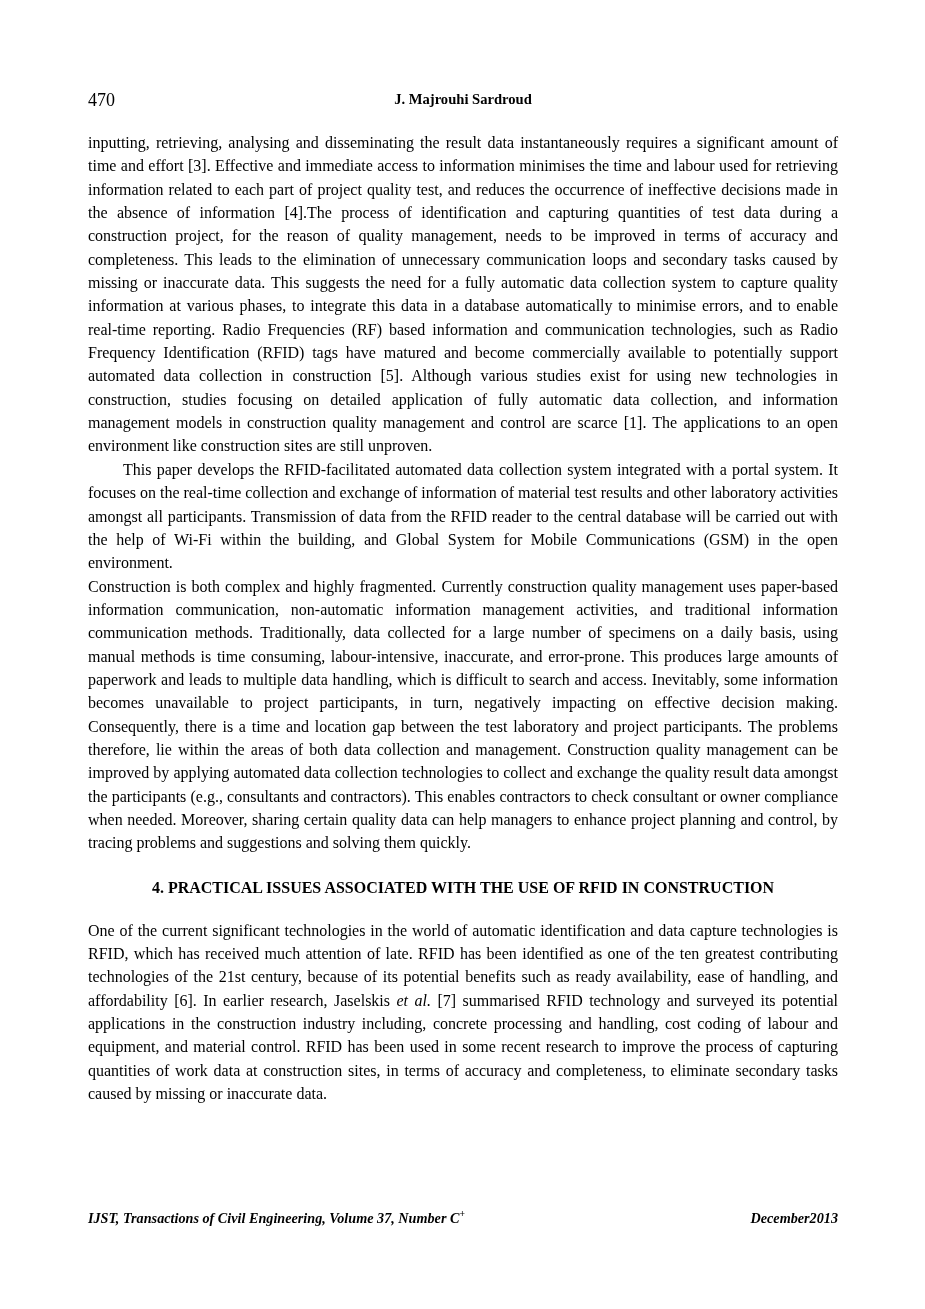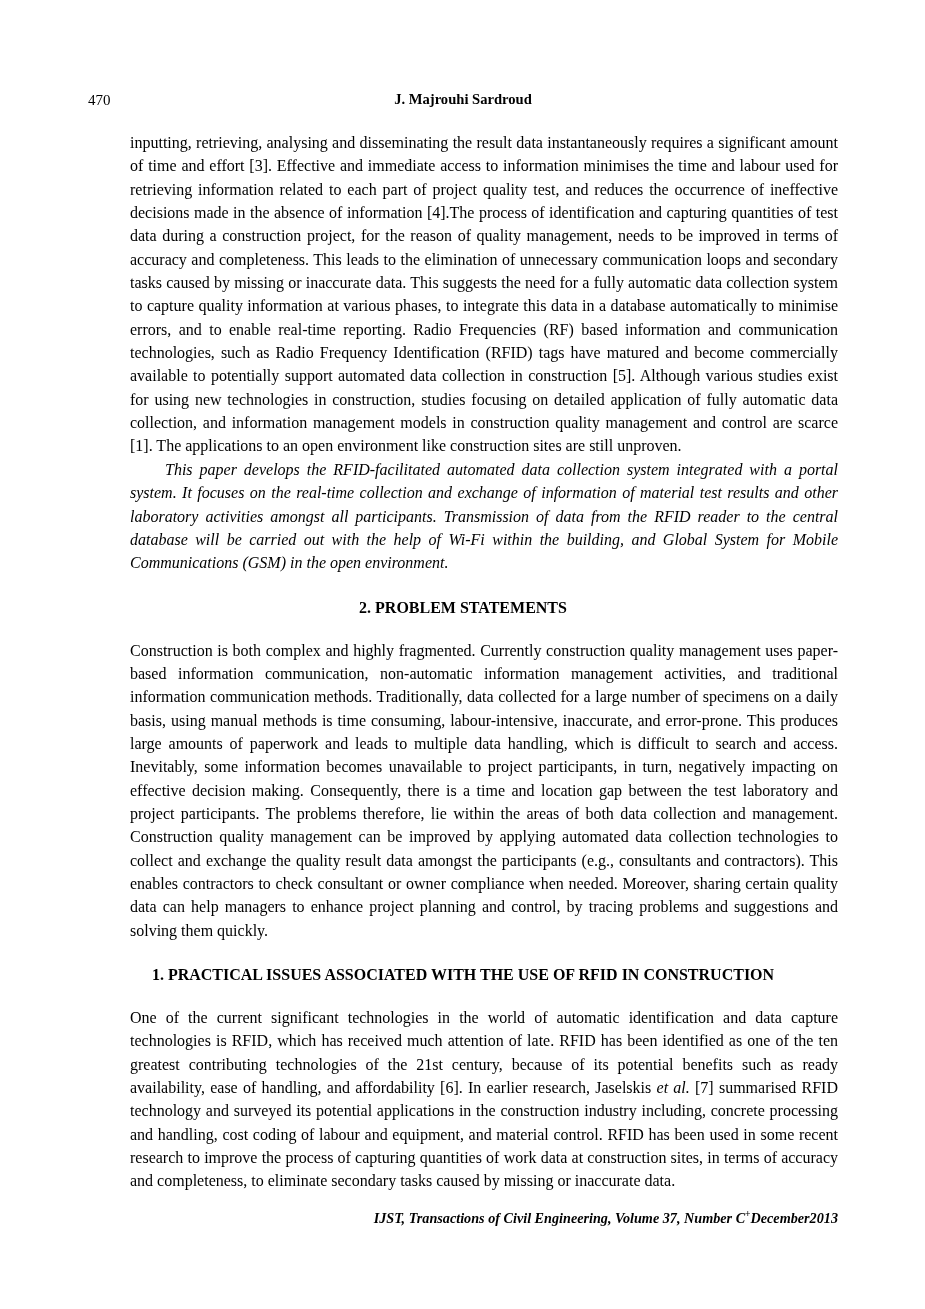--- a/index.html
+++ b/index.html
@@ -24,49 +24,48 @@
     position: relative;
     text-align: center;
     font-size: 14.6px;
     line-height: 17px;
     margin-bottom: 23px;
   }
   .page-number {
     position: absolute;
     left: 0;
     top: 1px;
-    font-size: 15px;
+    font-size: 18px;
     font-style: normal;
     font-weight: normal;
   }
   .running-head {
     font-weight: bold;
   }
   .para {
     font-size: 16px;
     line-height: 23.35px;
     text-align: justify;
-    margin-left: 42px;
   }
-  .para.indent { text-indent: 35px; font-style: italic; }
+  .para.indent { text-indent: 35px; }
   .section-heading {
     font-size: 16px;
     font-weight: bold;
     text-align: center;
     line-height: 23px;
     margin-top: 21px;
     margin-bottom: 20px;
   }
   .page-footer {
     position: absolute;
     left: 88px;
     right: 87px;
     bottom: 82px;
     display: flex;
-    justify-content: flex-end;
+    justify-content: space-between;
     font-size: 14.2px;
     font-weight: bold;
     font-style: italic;
     line-height: 17px;
   }
   .page-footer sup {
     font-size: 9.5px;
     line-height: 0;
   }
   em { }
@@ -80,25 +79,24 @@
 
     <header class="page-header">
       <span class="page-number">470</span>
       <span class="running-head">J. Majrouhi Sardroud</span>
     </header>
 
     <p class="para">inputting, retrieving, analysing and disseminating the result data instantaneously requires a significant amount of time and effort [3]. Effective and immediate access to information minimises the time and labour used for retrieving information related to each part of project quality test, and reduces the occurrence of ineffective decisions made in the absence of information [4].The process of identification and capturing quantities of test data during a construction project, for the reason of quality management, needs to be improved in terms of accuracy and completeness. This leads to the elimination of unnecessary communication loops and secondary tasks caused by missing or inaccurate data. This suggests the need for a fully automatic data collection system to capture quality information at various phases, to integrate this data in a database automatically to minimise errors, and to enable real-time reporting. Radio Frequencies (RF) based information and communication technologies, such as Radio Frequency Identification (RFID) tags have matured and become commercially available to potentially support automated data collection in construction [5]. Although various studies exist for using new technologies in construction, studies focusing on detailed application of fully automatic data collection, and information management models in construction quality management and control are scarce [1]. The applications to an open environment like construction sites are still unproven.</p>
 
     <p class="para indent">This paper develops the RFID-facilitated automated data collection system integrated with a portal system. It focuses on the real-time collection and exchange of information of material test results and other laboratory activities amongst all participants. Transmission of data from the RFID reader to the central database will be carried out with the help of Wi-Fi within the building, and Global System for Mobile Communications (GSM) in the open environment.</p>
 
-    <h2 class="section-heading">2. PROBLEM STATEMENTS</h2>
 
     <p class="para">Construction is both complex and highly fragmented. Currently construction quality management uses paper-based information communication, non-automatic information management activities, and traditional information communication methods. Traditionally, data collected for a large number of specimens on a daily basis, using manual methods is time consuming, labour-intensive, inaccurate, and error-prone. This produces large amounts of paperwork and leads to multiple data handling, which is difficult to search and access. Inevitably, some information becomes unavailable to project participants, in turn, negatively impacting on effective decision making. Consequently, there is a time and location gap between the test laboratory and project participants. The problems therefore, lie within the areas of both data collection and management. Construction quality management can be improved by applying automated data collection technologies to collect and exchange the quality result data amongst the participants (e.g., consultants and contractors). This enables contractors to check consultant or owner compliance when needed. Moreover, sharing certain quality data can help managers to enhance project planning and control, by tracing problems and suggestions and solving them quickly.</p>
 
-    <h2 class="section-heading">1. PRACTICAL ISSUES ASSOCIATED WITH THE USE OF RFID IN CONSTRUCTION</h2>
+    <h2 class="section-heading">4. PRACTICAL ISSUES ASSOCIATED WITH THE USE OF RFID IN CONSTRUCTION</h2>
 
     <p class="para"><span>One of the current significant technologies in the world of automatic identification and data capture technologies is RFID, which has received much attention of late. RFID has been identified as one of the ten greatest contributing technologies of the 21st century, because of its potential benefits such as ready availability, ease of handling, and affordability [6]. In earlier research, Jaselskis </span><em>et al.</em><span> [7] summarised RFID technology and surveyed its potential applications in the construction industry including, concrete processing and handling, cost coding of labour and equipment, and material control. RFID has been used in some recent research to improve the process of capturing quantities of work data at construction sites, in terms of accuracy and completeness, to eliminate secondary tasks caused by missing or inaccurate data.</span></p>
 
   </div>
 
   <footer class="page-footer">
     <span class="footer-left"><span>IJST, Transactions of Civil Engineering, Volume 37, Number C</span><sup>+</sup></span>
     <span class="footer-right">December2013</span>
   </footer>
 

